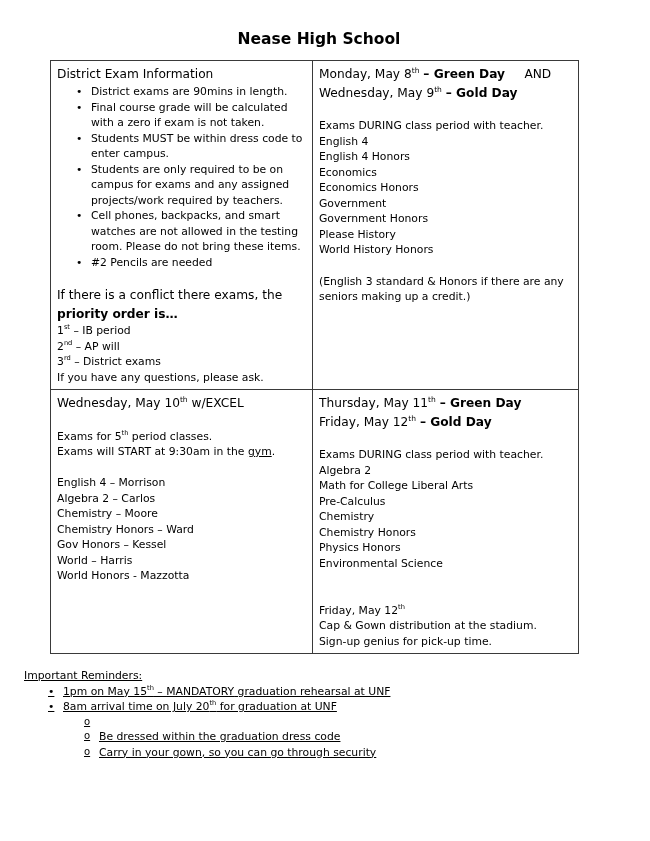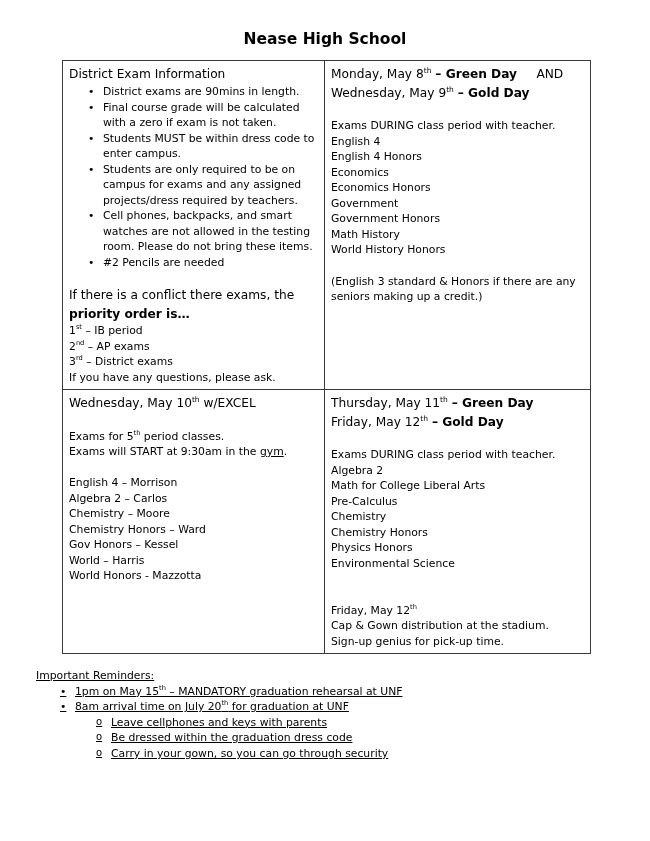--- a/index.html
+++ b/index.html
@@ -4,21 +4,21 @@
 <style>
   html,body{margin:0;padding:0;background:#fff;}
   .page{
     position:relative;
     width:650px;
     height:841px;
     box-sizing:border-box;
     background:#fff;
     color:#000;
     font-family:"DejaVu Sans","Liberation Sans",sans-serif;
-    padding:28px 36px 0 36px;
+    padding:28px 36px 0 24px;
     overflow:hidden;
   }
   .doc-title{
     text-align:center;
     font-weight:bold;
     font-size:15.5px;
     line-height:1.45;
     margin:0 0 10px 0;
   }
   .schedule{
@@ -79,50 +79,50 @@
             <div class="line body has-bullet lv-disc">
               <span class="marker">•</span>
               <span class="btxt"><span>Final course grade will be calculated with a zero if exam is not taken.</span></span>
             </div>
             <div class="line body has-bullet lv-disc">
               <span class="marker">•</span>
               <span class="btxt"><span>Students MUST be within dress code to enter campus.</span></span>
             </div>
             <div class="line body has-bullet lv-disc">
               <span class="marker">•</span>
-              <span class="btxt"><span>Students are only required to be on campus for exams and any assigned projects/dress required by teachers.</span></span>
+              <span class="btxt"><span>Students are only required to be on campus for exams and any assigned projects/work required by teachers.</span></span>
             </div>
             <div class="line body has-bullet lv-disc">
               <span class="marker">•</span>
               <span class="btxt"><span>Cell phones, backpacks, and smart watches are not allowed in the testing room.  Please do not bring these items.</span></span>
             </div>
             <div class="line body has-bullet lv-disc">
               <span class="marker">•</span>
               <span class="btxt"><span>#2 Pencils are needed</span></span>
             </div>
             <div class="line body">&nbsp;</div>
             <div class="line header"><span>If there is a conflict there exams, the</span></div>
             <div class="line header"><span class="b">priority order is…</span></div>
             <div class="line body"><span>1</span><sup>st</sup><span> – IB period</span></div>
-            <div class="line body"><span>2</span><sup>nd</sup><span> – AP exams</span></div>
+            <div class="line body"><span>2</span><sup>nd</sup><span> – AP will</span></div>
             <div class="line body"><span>3</span><sup>rd</sup><span> – District exams</span></div>
             <div class="line body"><span>If you have any questions, please ask.</span></div>
           </td>
       <td>
             <div class="line header"><span>Monday, May 8</span><sup>th</sup><span> </span><span class="b">– Green Day</span><span>&nbsp;&nbsp;&nbsp;&nbsp;&nbsp;AND</span></div>
             <div class="line header"><span>Wednesday, May 9</span><sup>th</sup><span> </span><span class="b">– Gold Day</span></div>
             <div class="line body">&nbsp;</div>
             <div class="line body"><span>Exams DURING class period with teacher.</span></div>
             <div class="line body"><span>English 4</span></div>
             <div class="line body"><span>English 4 Honors</span></div>
             <div class="line body"><span>Economics</span></div>
             <div class="line body"><span>Economics Honors</span></div>
             <div class="line body"><span>Government</span></div>
             <div class="line body"><span>Government Honors</span></div>
-            <div class="line body"><span>Math History</span></div>
+            <div class="line body"><span>Please History</span></div>
             <div class="line body"><span>World History Honors</span></div>
             <div class="line body">&nbsp;</div>
             <div class="line body"><span>(English 3 standard &amp; Honors if there are any seniors making up a credit.)</span></div>
           </td>
     </tr>
     <tr class="row2">
       <td>
             <div class="line header"><span>Wednesday, May 10</span><sup>th</sup><span> w/EXCEL</span></div>
             <div class="line body">&nbsp;</div>
             <div class="line body"><span>Exams for 5</span><sup>th</sup><span> period classes.</span></div>
@@ -163,21 +163,20 @@
       <div class="line body has-bullet lv-disc">
         <span class="marker">•</span>
         <span class="btxt"><span>1pm on May 15</span><sup>th</sup><span> – </span><span class="u">MANDATORY</span><span> graduation rehearsal at UNF</span></span>
       </div>
       <div class="line body has-bullet lv-disc">
         <span class="marker">•</span>
         <span class="btxt"><span>8am arrival time on July 20</span><sup>th</sup><span> for graduation at UNF</span></span>
       </div>
       <div class="line body has-bullet lv-circle">
         <span class="marker">o</span>
-        <span class="btxt"><span>Leave cellphones and keys with parents</span></span>
       </div>
       <div class="line body has-bullet lv-circle">
         <span class="marker">o</span>
         <span class="btxt"><span>Be dressed within the graduation dress code</span></span>
       </div>
       <div class="line body has-bullet lv-circle">
         <span class="marker">o</span>
         <span class="btxt"><span>Carry in your gown, so you can go through security</span></span>
       </div>
     </div>

